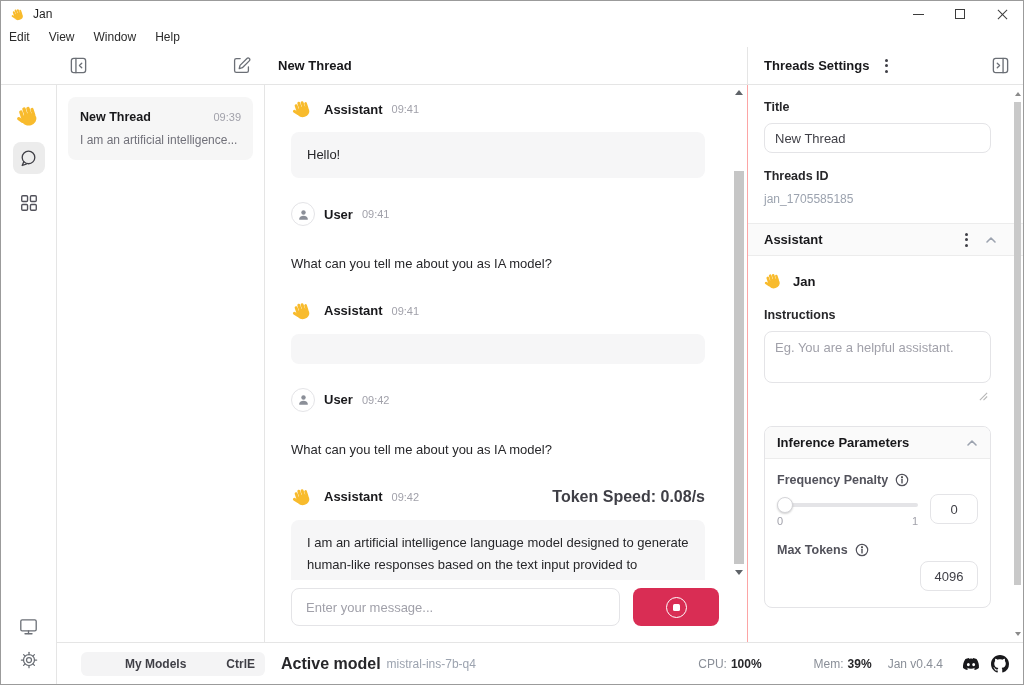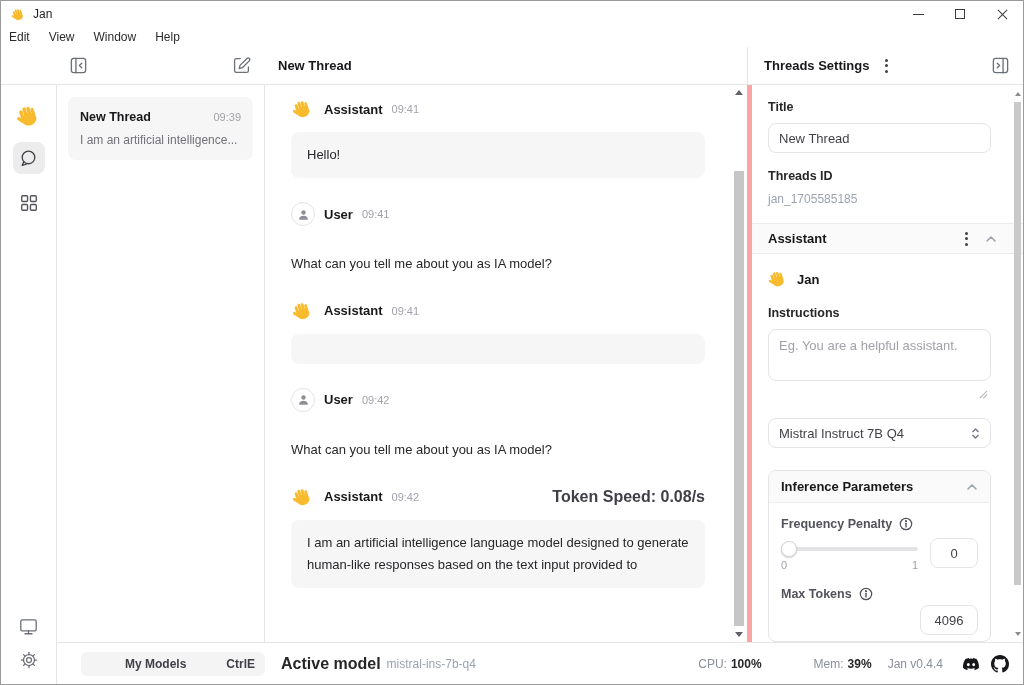--- a/index.html
+++ b/index.html
@@ -77,21 +77,21 @@
   .chat-sb .thumb { position:absolute; left:2px; width:10px; top:86px; bottom:16px; background:#c6c6c6; }
 
   .composer { height:62px; display:flex; align-items:center; gap:13px; padding:0 28px 8px 26px; flex:0 0 auto; }
   .composer input { flex:1; height:38px; border:1px solid #e4e4e7; border-radius:8px; padding:0 14px; font-size:13px; color:#27272a; outline:none; font-family:"Liberation Sans", sans-serif; }
   .composer input::placeholder { color:#a1a1aa; }
   .stop-btn { width:86px; height:38px; border:none; border-radius:8px; background:#d92d54; display:flex; align-items:center; justify-content:center; cursor:pointer; flex:0 0 auto; }
   .stop-icon { width:21px; height:21px; border:1.8px solid #fff; border-radius:50%; display:flex; align-items:center; justify-content:center; }
   .stop-icon i { width:7px; height:7px; background:#fff; border-radius:1.5px; }
 
   
-  .panel { width:276px; border-left:5px solid #fca5a5; position:relative; overflow:hidden; flex:0 0 auto; display:flex; flex-direction:column; }
+  .panel { width:276px; border-left:1px solid #fca5a5; position:relative; overflow:hidden; flex:0 0 auto; display:flex; flex-direction:column; }
   .pad { padding-left:16px; padding-right:32px; }
   .panel-label { font-size:12.5px; font-weight:700; color:#27272a; }
   .panel-sub { font-size:12px; color:#9ca3af; }
   .text-input { width:100%; height:30px; border:1px solid #e4e4e7; border-radius:8px; padding:0 10px; font-size:13px; color:#3f3f46; outline:none; background:#fff; font-family:"Liberation Sans", sans-serif; }
   .strip { height:33px; background:#fafafa; border-top:1px solid #ececec; border-bottom:1px solid #ececec; display:flex; align-items:center; padding:0 26px 0 16px; gap:15px; }
   .strip .strip-label { font-size:13px; font-weight:700; color:#18181b; margin-right:auto; }
   .chev { width:12px; height:8px; stroke:#9ca3af; }
   .assistant-row { display:flex; align-items:center; gap:9px; }
   .assistant-row svg { width:20px; height:20px; }
   .assistant-name { font-size:13px; font-weight:700; color:#18181b; }
@@ -428,20 +428,28 @@
               <div class="sb-arrow" style="top:0">
                   <span class="tri-up"></span>
                 </div>
               <div class="thumb"></div>
               <div class="sb-arrow" style="bottom:0">
                   <span class="tri-down"></span>
                 </div>
             </div>
           </div>
 
+          <div class="composer">
+            <input type="text" placeholder="Enter your message..." style="">
+            <button class="stop-btn">
+              <span class="stop-icon">
+                  <i></i>
+                </span>
+            </button>
+          </div>
         </div>
 
         <div class="panel">
 
           <div class="pad" style="padding-top:15px">
             <div class="panel-label">Title</div>
             <input class="text-input" style="margin-top: 9px;" type="text" value="New Thread">
             <div class="panel-label" style="margin-top:16px">Threads ID</div>
             <div class="panel-sub" style="margin-top:9px; padding-bottom:17px">jan_1705585185</div>
           </div>
@@ -468,28 +476,20 @@
             <div class="panel-label" style="margin-top:17px">Instructions</div>
             <div class="instructions-box" style="margin-top:9px; padding-bottom:17px">
               <textarea placeholder="Eg. You are a helpful assistant." style=""></textarea>
               <svg class="resize-grip">
                   <use href="#grip"></use>
                 </svg>
             </div>
           </div>
 
 
-          <div class="pad" style="padding-top:16px">
-            <div class="select-box">
-              <span>Mistral Instruct 7B Q4</span>
-              <svg class="updown">
-                  <use href="#updown"></use>
-                </svg>
-            </div>
-          </div>
 
           <div class="card">
             <div class="card-header">
               <span class="card-title">Inference Parameters</span>
               <svg class="chev">
                   <use href="#chev-up"></use>
                 </svg>
             </div>
             <div class="card-body">
               <div class="param-label-row">

